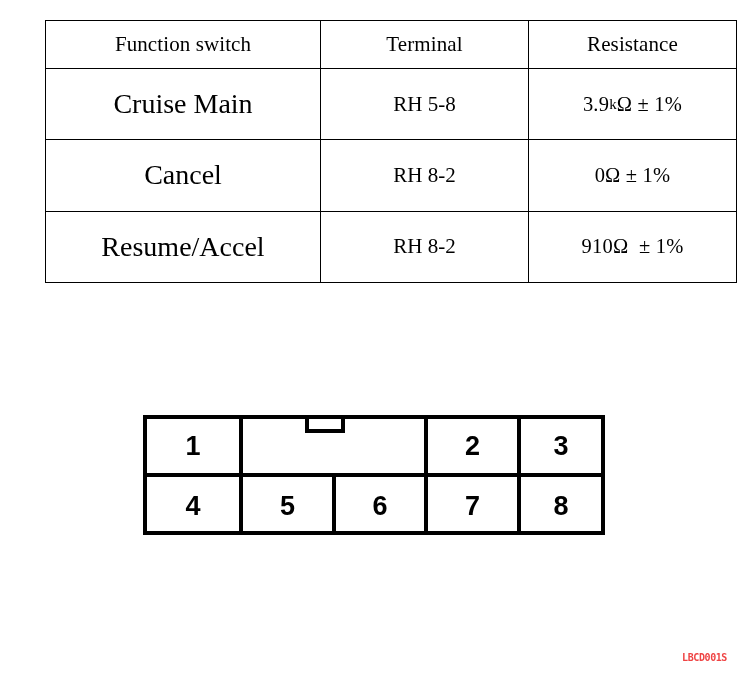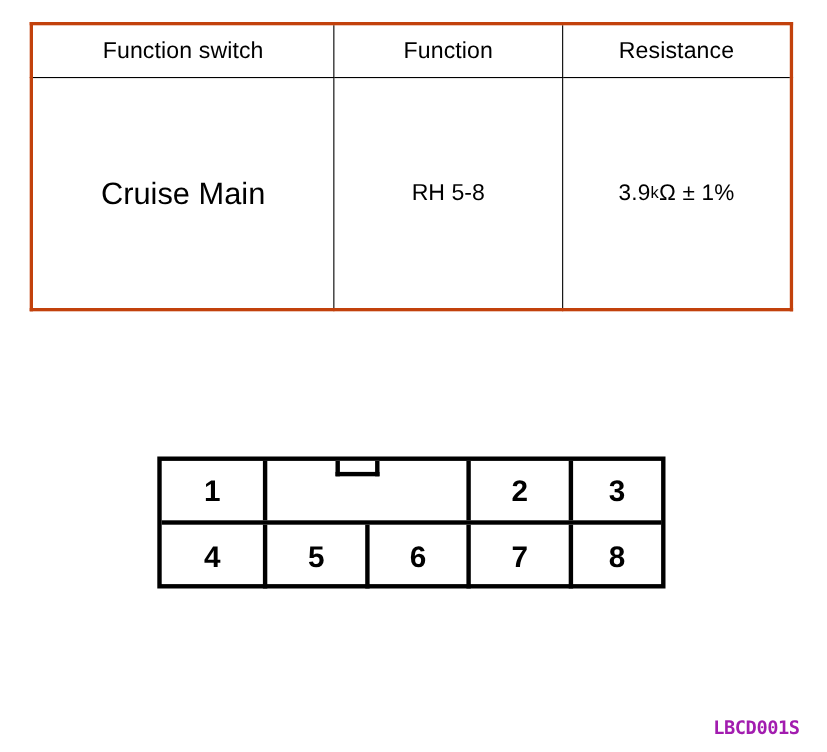--- a/index.html
+++ b/index.html
@@ -12,27 +12,28 @@
     height: 684px;
     position: relative;
     font-family: "Liberation Sans", sans-serif;
     color: #000000;
     overflow: hidden;
   }
 
   
   #spec-table {
     position: absolute;
-    left: 27px;
+    left: 45px;
     top: 20px;
     width: 691px;
     height: 263px;
     border-collapse: collapse;
     table-layout: fixed;
-    border: 3px solid #c2410c;
+    border: 1px solid #c2410c;
+    font-family: Liberation Serif, serif;
   }
   #spec-table col.c1 { width: 275px; }
   #spec-table col.c2 { width: 208px; }
   #spec-table col.c3 { width: 208px; }
 
   #spec-table th,
   #spec-table td {
     border: 1.5px solid #000;
     text-align: center;
     vertical-align: middle;
@@ -124,48 +125,58 @@
     box-sizing: border-box;
     background: #fff;
   }
 
   
   #figure-code {
     position: absolute;
     right: 25px;
     top: 652px;
     font-family: "DejaVu Sans Mono", monospace;
-    font-size: 17px;
+    font-size: 10px;
     font-weight: bold;
     letter-spacing: -0.4px;
-    color: #a21caf;
+    color: #ef4444;
     white-space: nowrap;
   }
 </style>
 </head>
 <body>
 
 <table id="spec-table">
   <colgroup>
     <col class="c1">
       <col class="c2">
       <col class="c3">
   </colgroup>
   <thead>
     <tr>
       <th>Function switch</th>
-      <th>Function</th>
+      <th>Terminal</th>
       <th>Resistance</th>
     </tr>
   </thead>
   <tbody>
     <tr>
       <td class="fn-cell">Cruise Main</td>
       <td>RH 5-8</td>
       <td class="res-cell"><span>3.9</span><span class="kprefix">k</span><span>Ω</span>&nbsp;<span>± 1%</span></td>
+    </tr>
+    <tr>
+      <td class="fn-cell">Cancel</td>
+      <td>RH 8-2</td>
+      <td class="res-cell"><span>0</span><span class="kprefix"></span><span>Ω</span>&nbsp;<span>± 1%</span></td>
+    </tr>
+    <tr>
+      <td class="fn-cell">Resume/Accel</td>
+      <td>RH 8-2</td>
+      <td class="res-cell"><span>910</span><span class="kprefix"></span><span>Ω</span>&nbsp;&nbsp;<span>± 1%</span></td>
     </tr>
   </tbody>
 </table>
 
 <div id="connector">
 
   <div id="connector-row-top">
     <div class="pin" id="pin-1">1</div>
     <div class="pin" id="pin-blank">
       <div id="keying-tab"></div>

